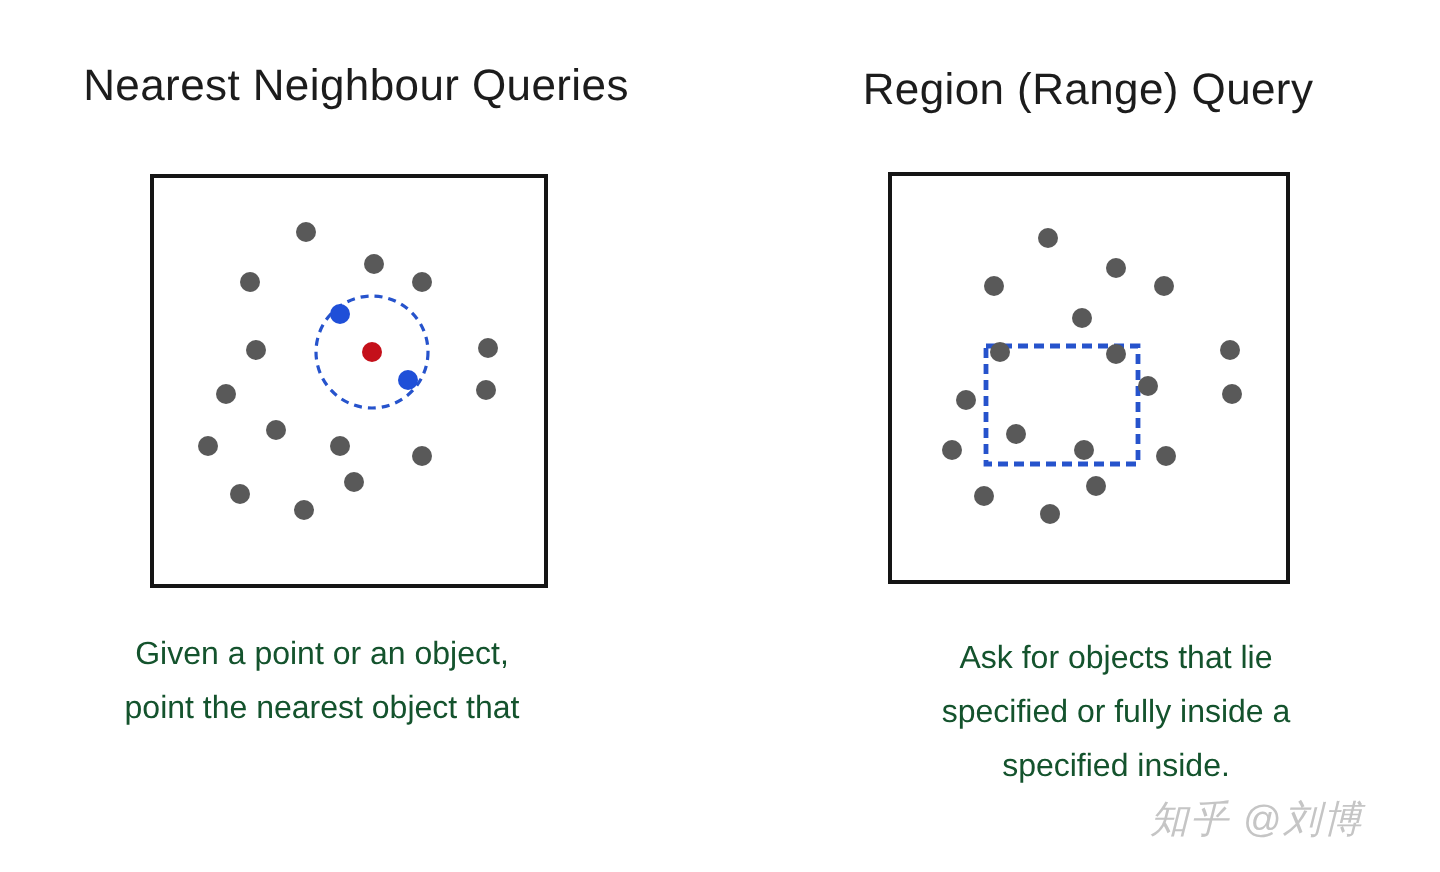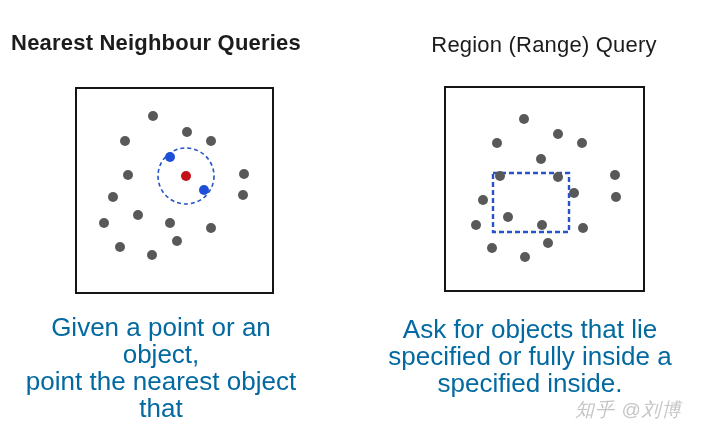--- a/index.html
+++ b/index.html
@@ -6,31 +6,31 @@
   body{
     width:720px;height:436px;position:relative;overflow:hidden;
     background:#ffffff;
     font-family:"Liberation Sans","DejaVu Sans",sans-serif;
     color:#1c1c1c;
   }
   .panel-title{
     position:absolute;width:300px;text-align:center;
     font-size:22px;font-weight:400;letter-spacing:.2px;white-space:nowrap;
   }
-  #nn-title{left:6px;top:30px;font-weight:bold;}
+  #nn-title{left:28px;top:30px;}
   #range-title{left:394px;top:32px;}
   .diagram-svg{position:absolute;display:block;}
   #nn-svg{left:75px;top:87px;}
   #range-svg{left:444px;top:86px;}
   .caption{
     position:absolute;width:300px;text-align:center;
-    font-size:26px;line-height:27px;color:#0369a1;
+    font-size:16px;line-height:27px;color:#14532d;
   }
   #nn-caption{left:11px;top:314px;}
-  #range-caption{left:380px;top:316px;}
+  #range-caption{left:408px;top:316px;}
   .watermark{
     position:absolute;left:575px;top:397px;
     font-size:19px;color:#c5c5c5;letter-spacing:1px;white-space:nowrap;font-style:italic;
   }
 </style>
 </head>
 <body>
 
 <div class="panel-title" id="nn-title">Nearest Neighbour Queries</div>
 

